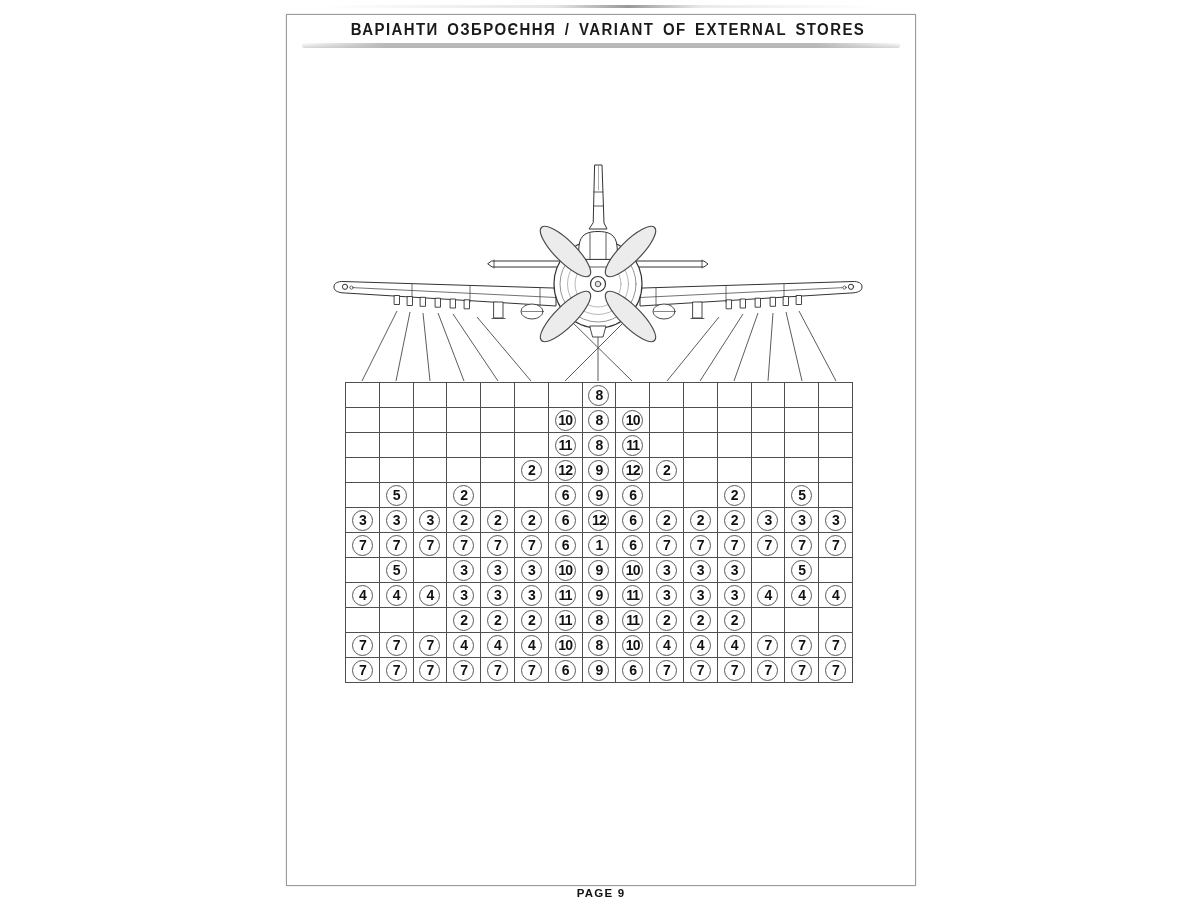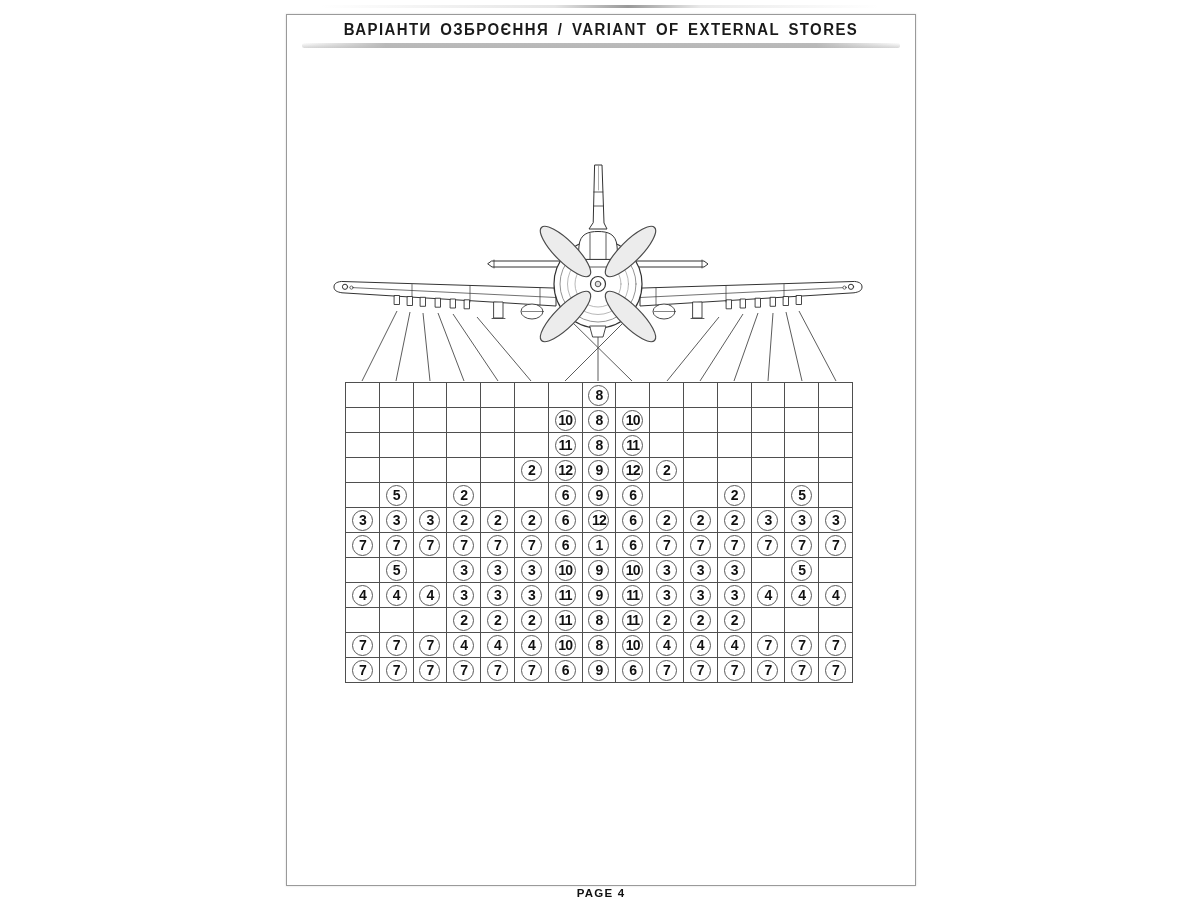--- a/index.html
+++ b/index.html
@@ -4,21 +4,21 @@
 <style>
   html,body{margin:0;padding:0;background:#ffffff;}
   .canvas{position:relative;width:1200px;height:900px;background:#fff;overflow:hidden;
           font-family:"Liberation Sans",sans-serif;color:#1c1c1c;}
   .top-streak{position:absolute;left:320px;top:5px;width:560px;height:3px;border-radius:2px;
           background:linear-gradient(to right,rgba(160,160,160,0),rgba(150,150,150,.25) 42%,rgba(110,110,110,.7) 55%,rgba(150,150,150,.2) 68%,rgba(160,160,160,0));}
   .sheet{position:absolute;left:286px;top:14px;width:628px;height:870px;
          border:1.5px solid #9a9a9a;background:#fff;box-shadow:0 0 2px rgba(0,0,0,.15);}
   .title{position:absolute;left:286px;top:21px;width:630px;text-align:center;
          font-size:15px;font-weight:bold;letter-spacing:1.4px;word-spacing:3px;color:#1a1a1a;
-         transform:scaleY(1.05);}
+         transform:scaleY(1.05);padding-left:7px;}
   .title-rule{position:absolute;left:302px;top:43px;width:598px;height:5px;border-radius:3px;
          background:linear-gradient(to right,rgba(190,190,190,0),rgba(176,176,176,.85) 14%,rgba(176,176,176,.85) 86%,rgba(190,190,190,0)),
                     linear-gradient(to bottom,rgba(255,255,255,.6),rgba(140,140,140,.35));}
   .diagram-svg{position:absolute;left:0;top:0;width:1200px;height:900px;}
   
   .grid{position:absolute;left:345px;top:382px;display:grid;
         grid-template-columns:repeat(15,33.8px);grid-auto-rows:25px;
         border-top:1px solid #4f4f4f;border-left:1px solid #4f4f4f;background:#fff;}
   .cell{display:flex;align-items:center;justify-content:center;
         border-right:1px solid #4f4f4f;border-bottom:1px solid #4f4f4f;background:#fff;}
@@ -545,14 +545,14 @@
         <span class="num">7</span>
       </div>
       <div class="cell">
         <span class="num">7</span>
       </div>
       <div class="cell">
         <span class="num">7</span>
       </div>
     </div>
 
-  <div class="page-label">PAGE 4</div>
+  <div class="page-label">PAGE 9</div>
 </div>
 
 </body></html>

